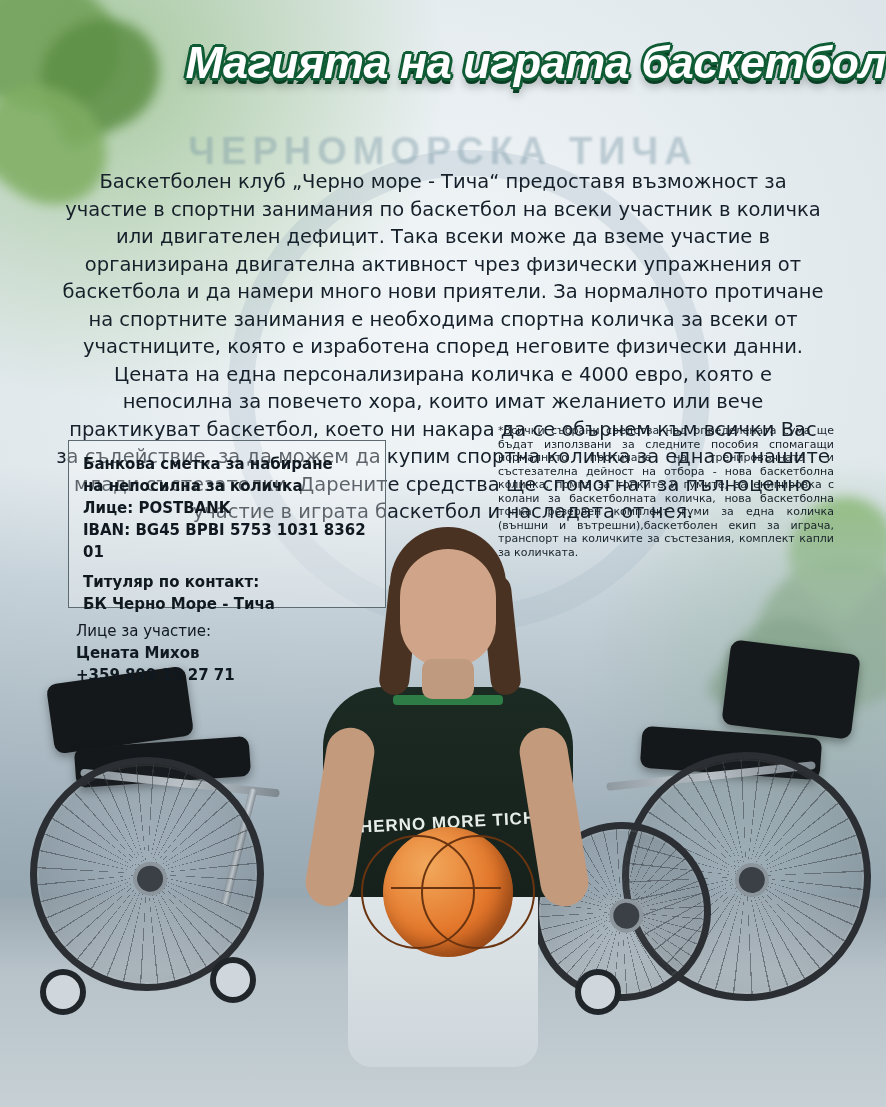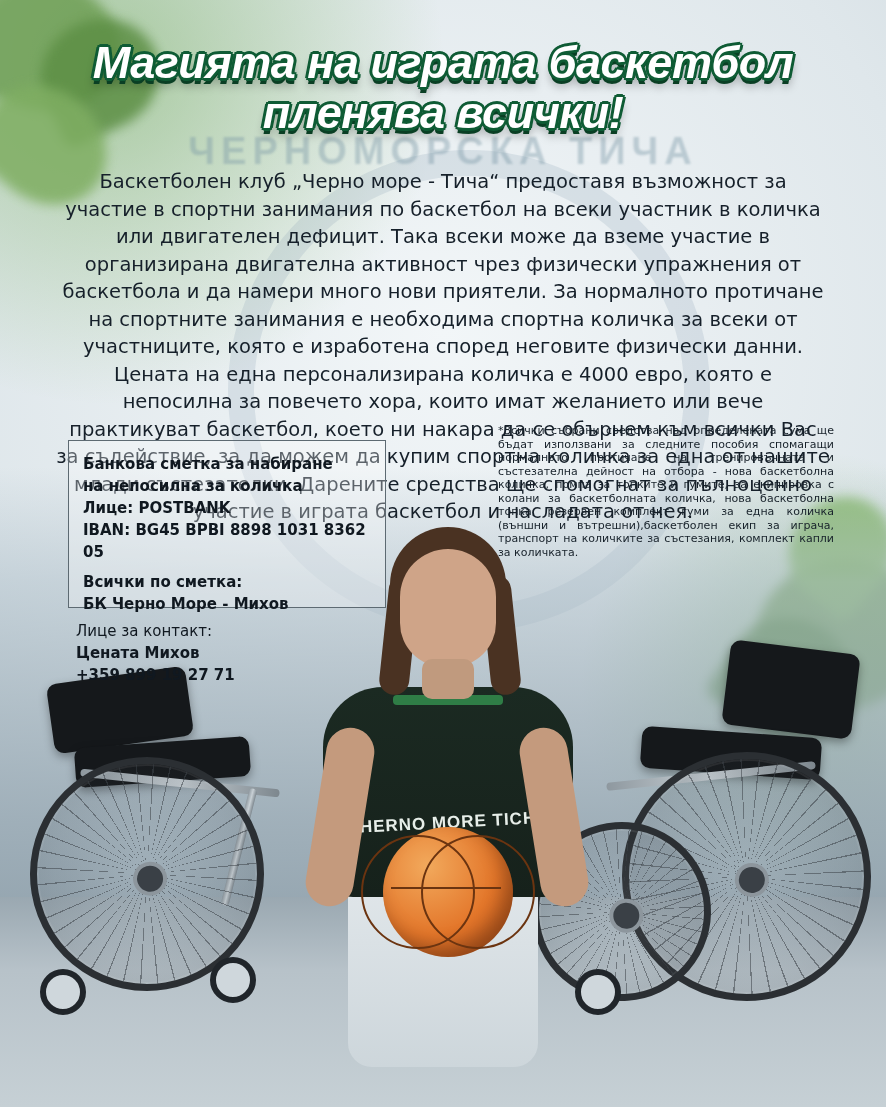--- a/index.html
+++ b/index.html
@@ -195,21 +195,21 @@
     position: absolute;
     border: 2px solid #6b3410;
     border-radius: 50%;
   }
 
   
   .headline {
     position: absolute;
     left: 0; right: 0;
     top: 38px;
-    text-align: center;
+    text-align: right;
     font-family: "Liberation Sans", sans-serif;
     font-style: italic;
     font-weight: 700;
     font-size: 45px;
     line-height: 50px;
     color: #ffffff;
     letter-spacing: -0.5px;
     text-shadow:
       -2px -2px 0 #0f5c35, 2px -2px 0 #0f5c35, -2px 2px 0 #0f5c35, 2px 2px 0 #0f5c35,
       -3px 0 0 #0f5c35, 3px 0 0 #0f5c35, 0 -3px 0 #0f5c35, 0 3px 0 #0f5c35,
@@ -338,36 +338,35 @@
       <div class="ball" style="left:65px; top:300px;">
         <div class="seam" style="left:-22px; top:8px; width:110px; height:110px;"></div>
         <div class="seam" style="left:38px; top:8px; width:110px; height:110px;"></div>
         <div class="seam" style="left:8px; top:60px; width:110px; height:10px; border-radius:0; border-left:0; border-right:0; border-bottom:0;"></div>
       </div>
     </div>
   </div>
 
   <div class="headline">
     <span>Магията на играта баскетбол</span>
-    <span class="line2">пленява всички!</span>
   </div>
 
   <div class="body-text">Баскетболен клуб „Черно море - Тича“ предоставя възможност за участие в спортни занимания по баскетбол на всеки участник в количка или двигателен дефицит. Така всеки може да вземе участие в организирана двигателна активност чрез физически упражнения от баскетбола и да намери много нови приятели. За нормалното протичане на спортните занимания е необходима спортна количка за всеки от участниците, която е изработена според неговите физически данни. Цената на една персонализирана количка е 4000 евро, която е непосилна за повечето хора, които имат желанието или вече практикуват баскетбол, което ни накара да се обърнем към всички Вас за съдействие, за да можем да купим спортна количка за една от нашите млади състезателки. Дарените средства ще спомогнат за пълноценно участие в играта баскетбол и насладата от нея.</div>
 
   <div class="bank-box">
     <div class="lead">Банкова сметка за набиране</div>
     <div class="lead">на непосилна за количка</div>
     <div class="row">Лице: POSTBANK</div>
-    <div class="row">IBAN: BG45 BPBI 8898 1031 8362 05</div>
+    <div class="row">IBAN: BG45 BPBI 5753 1031 8362 01</div>
     <div class="spacer"></div>
-    <div class="lead">Всички по сметка:</div>
-    <div class="row">БК Черно Море - Михов</div>
+    <div class="lead">Титуляр по контакт:</div>
+    <div class="row">БК Черно Море - Тича</div>
   </div>
 
   <div class="contact">
-    <div>Лице за контакт:</div>
+    <div>Лице за участие:</div>
     <div class="name">Цената Михов</div>
     <div class="phone">+359 899 19 27 71</div>
   </div>
 
   <div class="footnote">*Всички събрани средства над определената сума ще бъдат използвани за следните пособия спомагащи нормалното протичане на тренировъчната и състезателна дейност на отбора - нова баскетболна количка, помпа за топките и гумите, за екипировка с колани за баскетболната количка, нова баскетболна топка, резервен комплект гуми за една количка (външни и вътрешни),баскетболен екип за играча, транспорт на количките за състезания, комплект капли за количката.</div>
 
 </div>
 
 </body></html>

